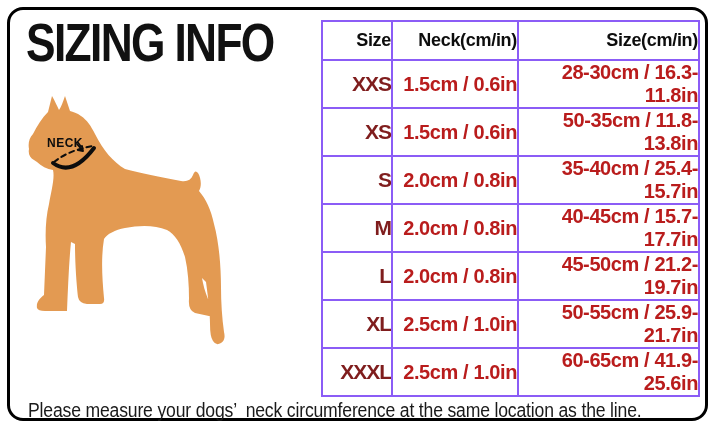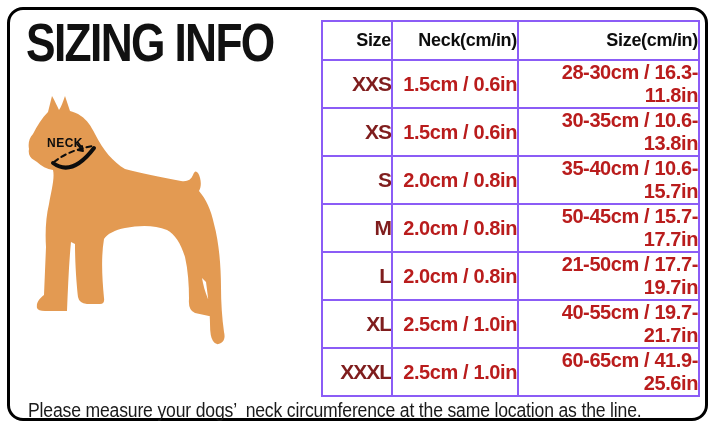--- a/index.html
+++ b/index.html
@@ -97,41 +97,41 @@
     </thead>
     <tbody id="body-rows">
         <tr>
           <td class="size-cell">XXS</td>
           <td class="width-cell">1.5cm / 0.6in</td>
           <td class="neck-cell">28-30cm / 16.3-11.8in</td>
         </tr>
         <tr>
           <td class="size-cell">XS</td>
           <td class="width-cell">1.5cm / 0.6in</td>
-          <td class="neck-cell">30-35cm / 10.6-13.8in</td>
+          <td class="neck-cell">50-35cm / 11.8-13.8in</td>
         </tr>
         <tr>
           <td class="size-cell">S</td>
           <td class="width-cell">2.0cm / 0.8in</td>
-          <td class="neck-cell">35-40cm / 10.6-15.7in</td>
+          <td class="neck-cell">35-40cm / 25.4-15.7in</td>
         </tr>
         <tr>
           <td class="size-cell">M</td>
           <td class="width-cell">2.0cm / 0.8in</td>
-          <td class="neck-cell">50-45cm / 15.7-17.7in</td>
+          <td class="neck-cell">40-45cm / 15.7-17.7in</td>
         </tr>
         <tr>
           <td class="size-cell">L</td>
           <td class="width-cell">2.0cm / 0.8in</td>
-          <td class="neck-cell">21-50cm / 17.7-19.7in</td>
+          <td class="neck-cell">45-50cm / 21.2-19.7in</td>
         </tr>
         <tr>
           <td class="size-cell">XL</td>
           <td class="width-cell">2.5cm / 1.0in</td>
-          <td class="neck-cell">40-55cm / 19.7-21.7in</td>
+          <td class="neck-cell">50-55cm / 25.9-21.7in</td>
         </tr>
         <tr>
           <td class="size-cell">XXXL</td>
           <td class="width-cell">2.5cm / 1.0in</td>
           <td class="neck-cell">60-65cm / 41.9-25.6in</td>
         </tr>
       </tbody>
   </table>
 
   <p class="footer-note">Please measure your dogs’  neck circumference at the same location as the line.</p>

